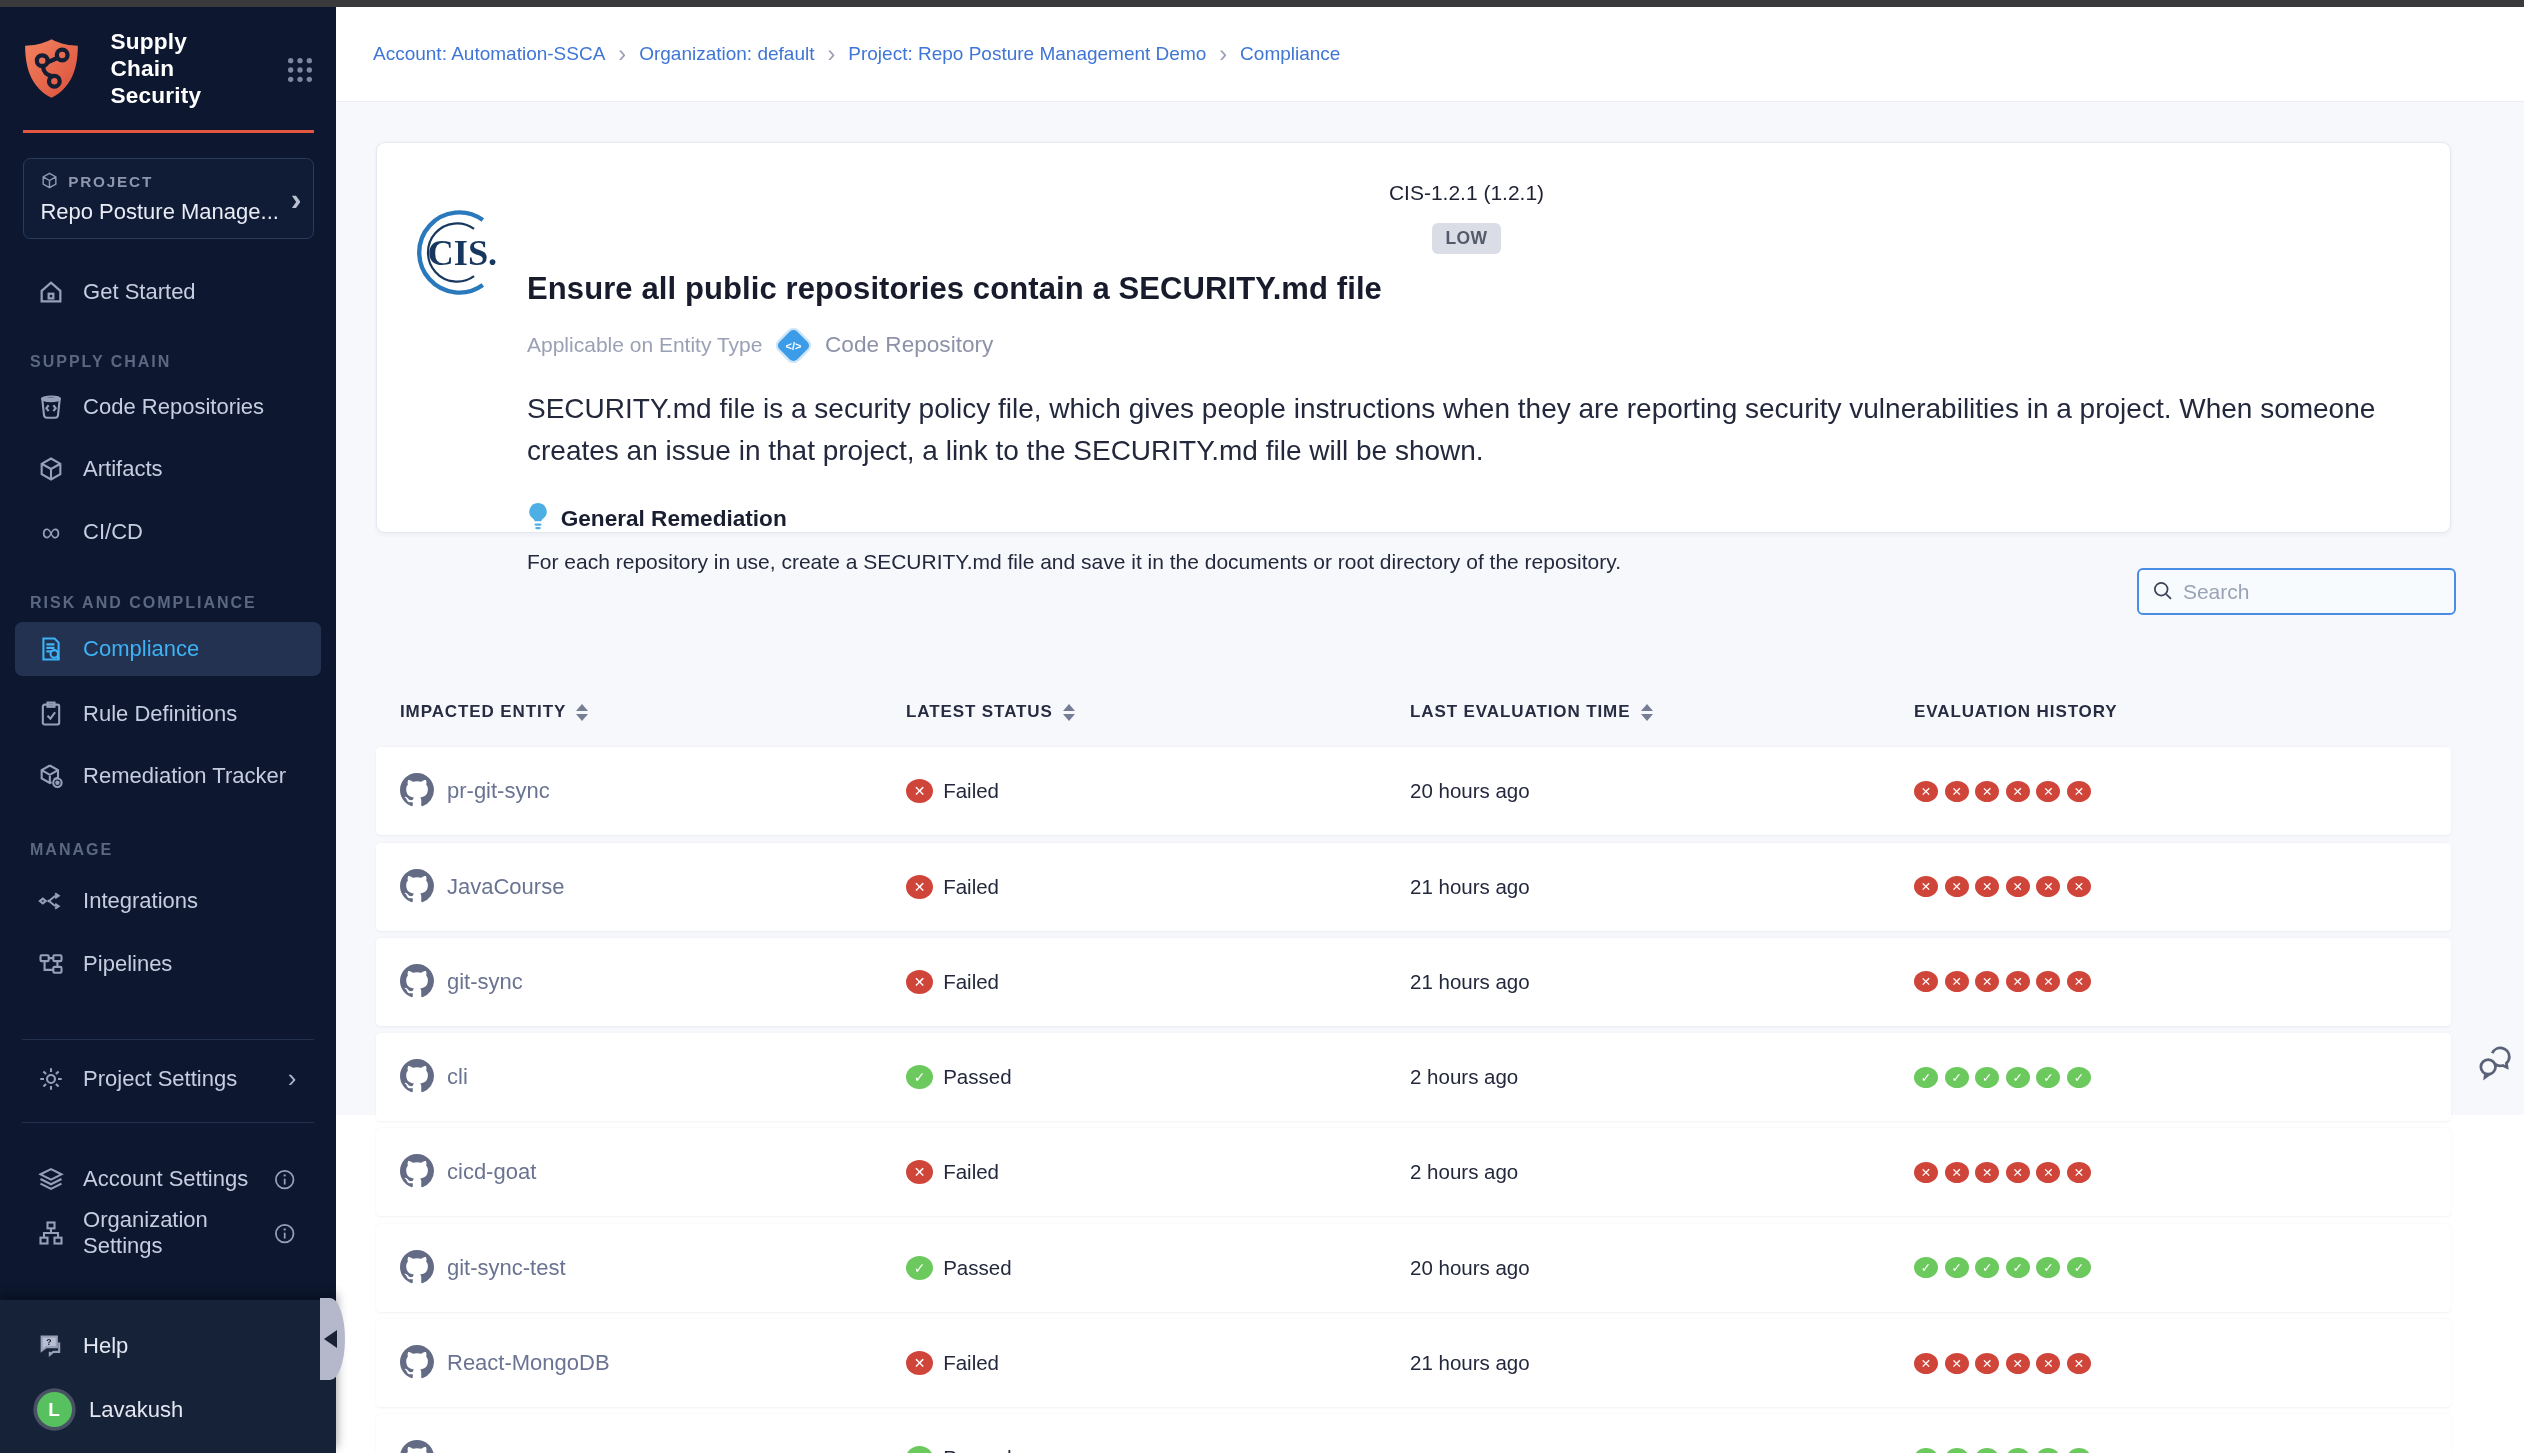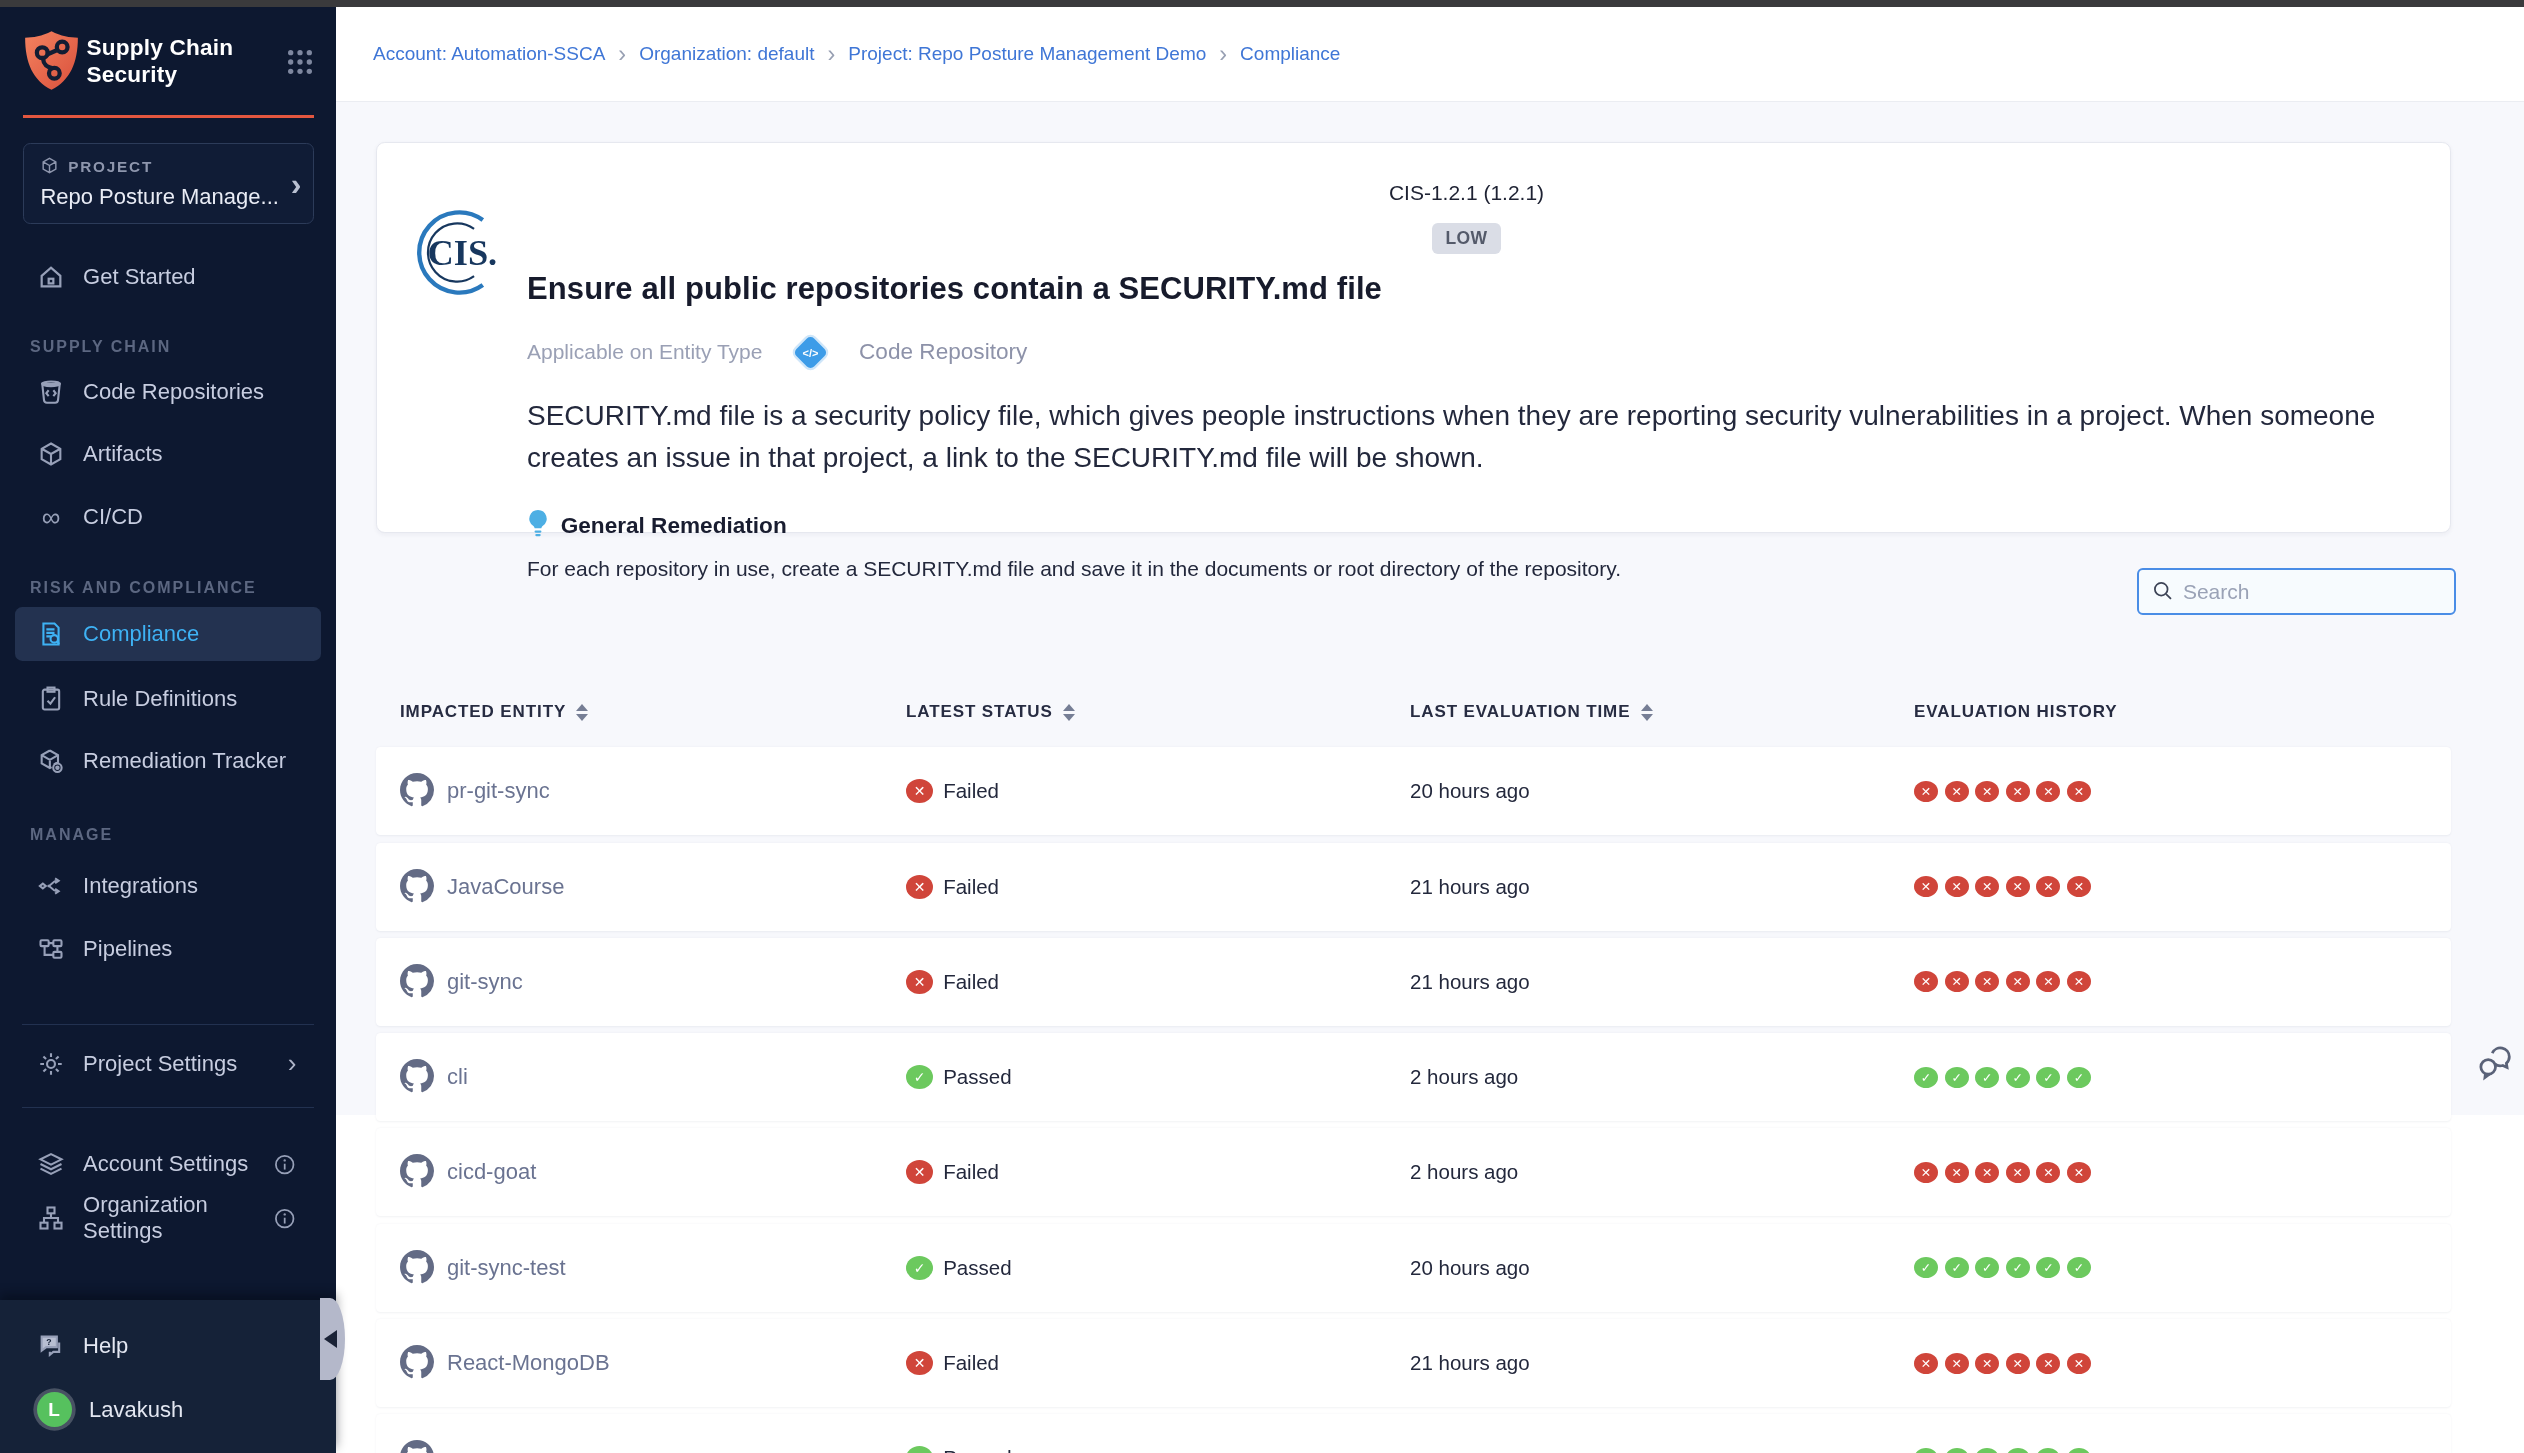--- a/index.html
+++ b/index.html
@@ -6,21 +6,21 @@
   html,body { width:2525px; height:1454px; overflow:hidden; background:#ffffff;
     font-family:"Liberation Sans","DejaVu Sans",sans-serif; }
   .page { position:relative; width:2525px; height:1454px; overflow:hidden; }
 
   
   .chrome-strip { position:absolute; left:0; top:0; width:100%; height:7.3px; background:#3a3a3c; }
 
   
   .sidebar { position:absolute; left:0; top:7.3px; width:336px; height:1447px;
     background:#0d1830; display:flex; flex-direction:column; color:#c7cde0; }
-  .logo-row { display:flex; align-items:center; padding:22px 20.5px 0 23.4px; gap:6px; }
+  .logo-row { display:flex; align-items:center; padding:22px 20.5px 0 23.4px; gap:30px; }
   .logo-title { font-size:22.6px; font-weight:bold; color:#ffffff; line-height:1.18; letter-spacing:0.2px; }
   .grid-icon { margin-left:auto; margin-top:2.9px; }
   .orange-rule { height:3.7px; background:#e2563f; margin:20.5px 22px 0 23.4px; }
 
   .project-box { margin:25px 22px 0 23.4px; border:1.5px solid #2c3b59; border-radius:7.3px;
     padding:11.7px 14.6px 13px 16px; position:relative; background:#101c36; cursor:pointer; }
   .project-label-row { display:flex; align-items:center; gap:8.8px; }
   .project-label { color:#8e96ad; font-size:15.3px; font-weight:bold; letter-spacing:1.8px; }
   .project-name { color:#e9ecf5; font-size:22px; margin-top:6.6px; white-space:nowrap; overflow:hidden; }
   .project-chevron { position:absolute; right:11.7px; top:50%; transform:translateY(-50%);
@@ -61,21 +61,21 @@
   
   .card { position:absolute; left:40px; top:135px; width:2075px; height:391px; background:#ffffff;
     border:0.7px solid #e6e8ef; border-radius:8.8px; box-shadow:0 1.5px 4.4px rgba(30,40,70,.05); }
   .cis-logo { position:absolute; left:33px; top:64px; }
   .card-body { position:absolute; left:150px; top:38px; right:44px; }
   .rule-id-row { display:flex; align-items:center; gap:17.5px;flex-direction:column; }
   .rule-id { font-size:21px; color:#1e2233; }
   .sev-badge { background:#dadde6; color:#545a6a; font-size:17.5px; font-weight:bold;
     border-radius:5.8px; padding:5.1px 13px; letter-spacing:0.4px; }
   .rule-title { margin-top:17.5px; font-size:31px; font-weight:bold; color:#171b2c; letter-spacing:0.1px; }
-  .meta-row { margin-top:32px; display:flex; align-items:center; gap:30px; }
+  .meta-row { margin-top:25px; display:flex; align-items:center; gap:13px; }
   .meta-label { font-size:21px; color:#9aa0b5; }
   .diamond { width:25px; height:25px; background:#3d9ce8; border-radius:5.1px; transform:rotate(45deg);
     display:flex; align-items:center; justify-content:center; margin:0 5.8px; box-shadow:0 0 0 2.2px #cfe6f9; }
   .diamond span { transform:rotate(-45deg); color:#fff; font-size:11px; font-weight:bold; }
   .entity-type { font-size:22.6px; color:#8d92a9; }
   .rule-desc { margin-top:30px; font-size:28px; color:#23283c; line-height:1.48; max-width:1878px; }
   .rem-head { margin-top:31px; display:flex; align-items:center; gap:11.7px; }
   .rem-title { font-size:22.6px; font-weight:bold; color:#191d30; }
   .rem-text { margin-top:14.6px; font-size:21px; color:#23283c; }
 

